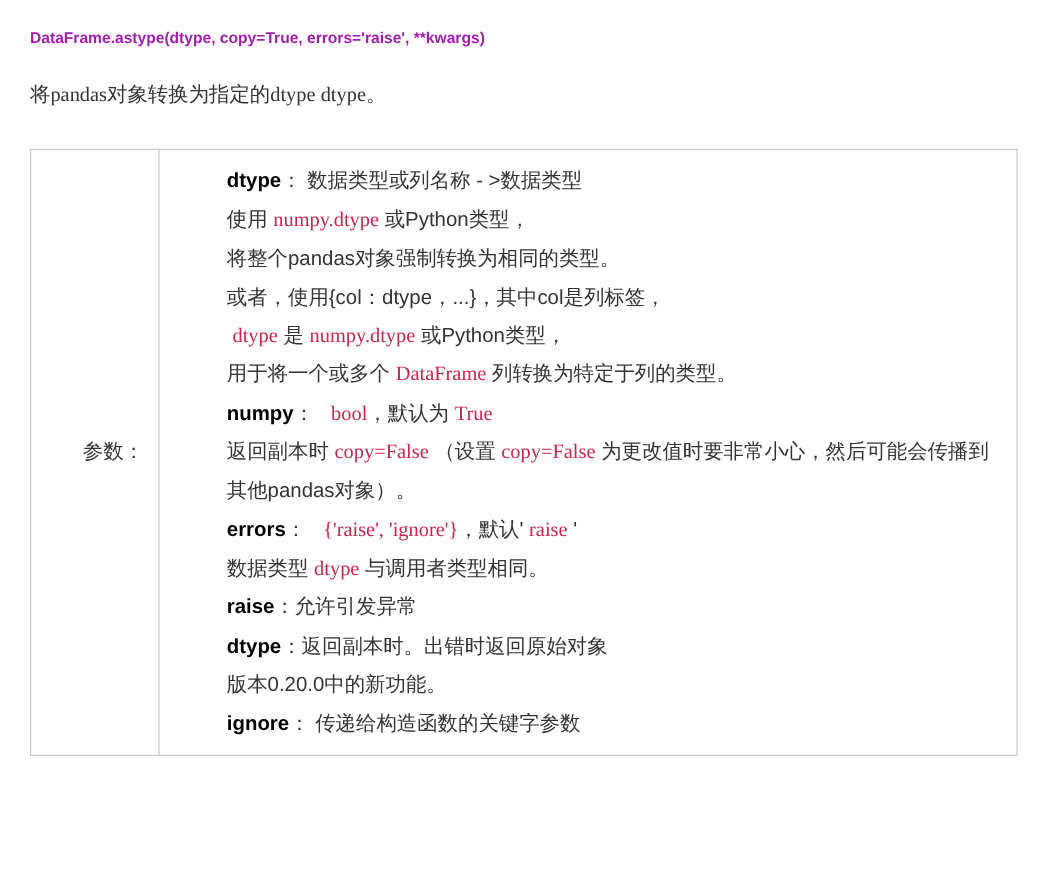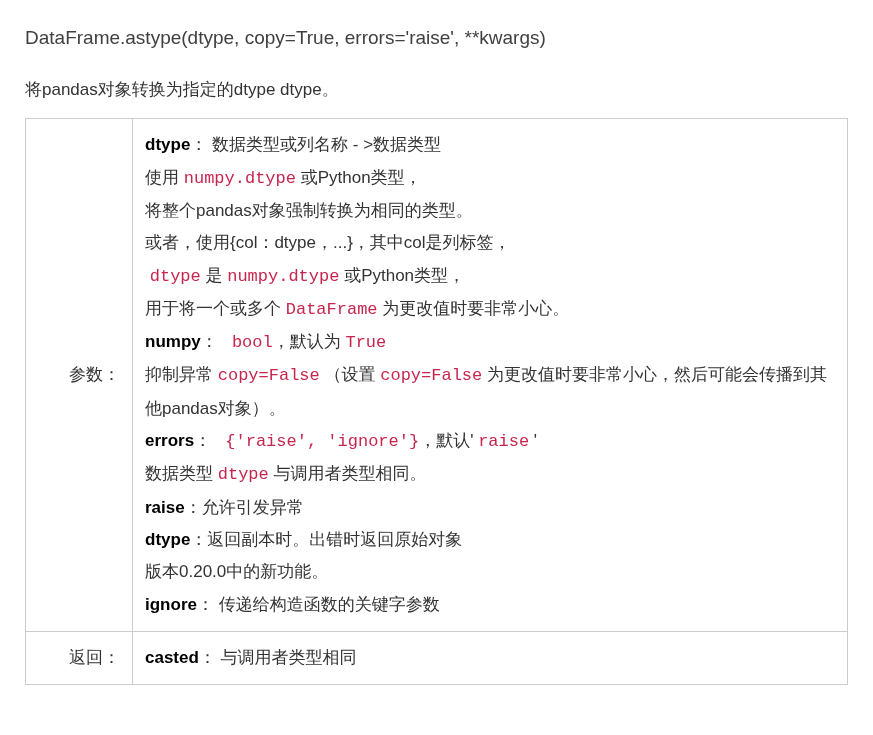--- a/index.html
+++ b/index.html
@@ -5,53 +5,55 @@
   body {
     margin: 0;
     padding: 20px 25px;
     font-family: "Microsoft YaHei", "PingFang SC", Arial, sans-serif;
     color: #333;
     font-size: 17px;
     line-height: 1.9;
     background: #fff;
   }
   h3 {
-    font-size: 19px;
-    font-weight: normal;
+    font-size: 13px;
+    font-weight: bold;
     margin: 0 0 18px 0;
-    color: #404040;
+    color: #a21caf;
   }
   p.desc {
-    margin: 0 0 12px 0;
+    margin: 0 0 29px 0;
+    font-family: Liberation Serif, serif;
   }
   table.ptable {
     border-collapse: collapse;
     width: 100%;
   }
   table.ptable td {
     border: 1px solid #ccc;
     padding: 10px 12px;
     vertical-align: top;
     text-align: left;
   }
   table.ptable tr td:first-child {
     width: 82px;
     vertical-align: middle;
     text-align: right;
   }
   .code {
-    font-family: Liberation Mono, monospace;
+    font-family: Liberation Serif, serif;
     color: #c7254e;
   }
   strong {
     font-weight: bold;
     color: #000;
   }
   .param-line {
     display: block;
+    margin-left: 44px;
   }
 </style>
 </head>
 <body>
 
 <h3>DataFrame.astype(dtype, copy=True, errors='raise', **kwargs)</h3>
 
 <p class="desc">将pandas对象转换为指定的dtype dtype。</p>
 
 <table class="ptable">
@@ -65,28 +67,28 @@
       </span>
       <span class="param-line">
         <span>使用 </span><span class="code">numpy.dtype</span><span> 或Python类型，</span>
       </span>
       <span class="param-line">将整个pandas对象强制转换为相同的类型。</span>
       <span class="param-line">或者，使用{col：dtype，...}，其中col是列标签，</span>
       <span class="param-line">
         &nbsp;<span class="code">dtype</span><span> 是 </span><span class="code">numpy.dtype</span><span> 或Python类型，</span>
       </span>
       <span class="param-line">
-        <span>用于将一个或多个 </span><span class="code">DataFrame</span><span> 为更改值时要非常小心。</span>
+        <span>用于将一个或多个 </span><span class="code">DataFrame</span><span> 列转换为特定于列的类型。</span>
       </span>
 
       <span class="param-line">
         <strong>numpy</strong><span>：</span>&nbsp;&nbsp;&nbsp;<span class="code">bool</span><span>，默认为 </span><span class="code">True</span>
       </span>
       <span class="param-line">
-        <span>抑制异常 </span><span class="code">copy=False</span> <span>（设置 </span><span class="code">copy=False</span><span> 为更改值时要非常小心，然后可能会传播到其他pandas对象）。</span>
+        <span>返回副本时 </span><span class="code">copy=False</span> <span>（设置 </span><span class="code">copy=False</span><span> 为更改值时要非常小心，然后可能会传播到其他pandas对象）。</span>
       </span>
 
       <span class="param-line">
         <strong>errors</strong><span>：</span>&nbsp;&nbsp;&nbsp;<span class="code">{'raise', 'ignore'}</span><span>，默认' </span><span class="code">raise</span><span> '</span>
       </span>
       <span class="param-line">
         <span>数据类型 </span><span class="code">dtype</span><span> 与调用者类型相同。</span>
       </span>
 
       <span class="param-line">
@@ -98,22 +100,14 @@
       </span>
 
       <span class="param-line">版本0.20.0中的新功能。</span>
 
       <span class="param-line">
         <strong>ignore</strong><span>：</span><span> 传递给构造函数的关键字参数</span>
       </span>
 
     </td>
   </tr>
-  <tr>
-    <td>返回：</td>
-    <td>
-      <span class="param-line">
-        <strong>casted</strong><span>：</span><span> 与调用者类型相同</span>
-      </span>
-    </td>
-  </tr>
 </tbody>
   </table>
 
 </body></html>

